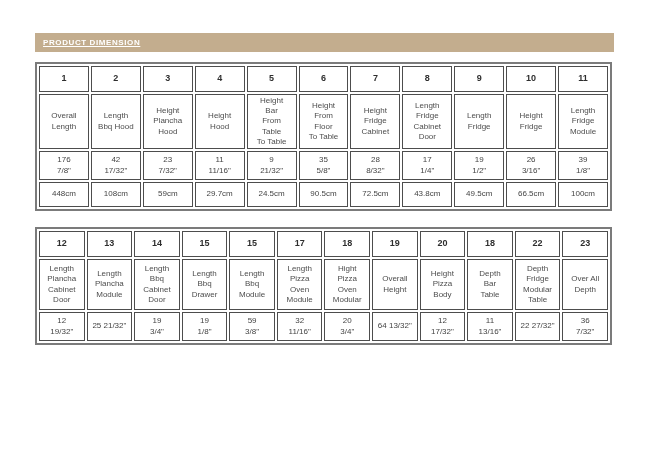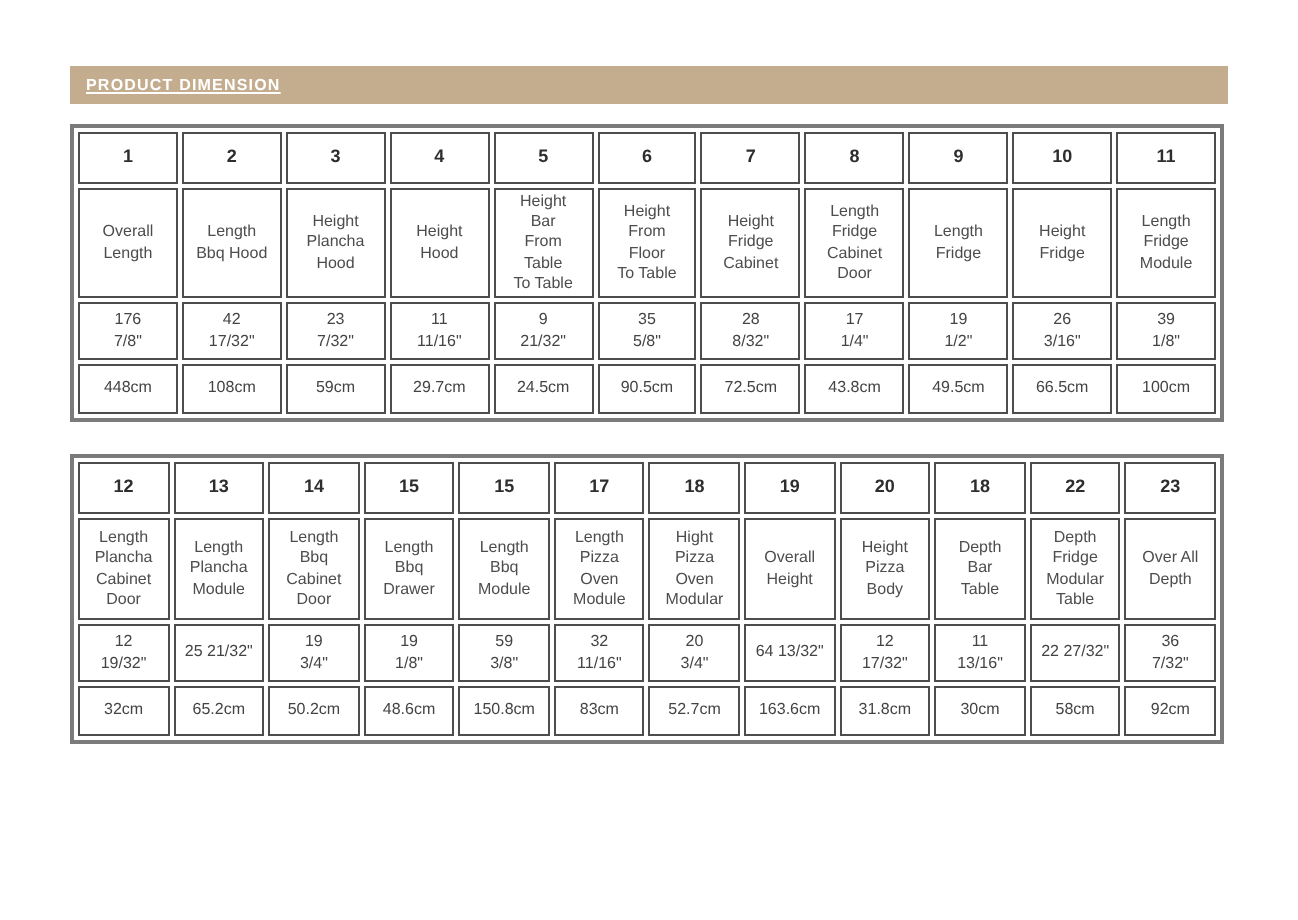--- a/index.html
+++ b/index.html
@@ -223,30 +223,16 @@
 3/4"</td>
           <td>64 13/32"</td>
           <td>12
 17/32"</td>
           <td>11
 13/16"</td>
           <td>22 27/32"</td>
           <td>36
 7/32"</td>
         </tr>
-        <tr class="row-cm">
-          <td>32cm</td>
-          <td>65.2cm</td>
-          <td>50.2cm</td>
-          <td>48.6cm</td>
-          <td>150.8cm</td>
-          <td>83cm</td>
-          <td>52.7cm</td>
-          <td>163.6cm</td>
-          <td>31.8cm</td>
-          <td>30cm</td>
-          <td>58cm</td>
-          <td>92cm</td>
-        </tr>
       </tbody>
   </table>
 
 </div>
 
 </body></html>

